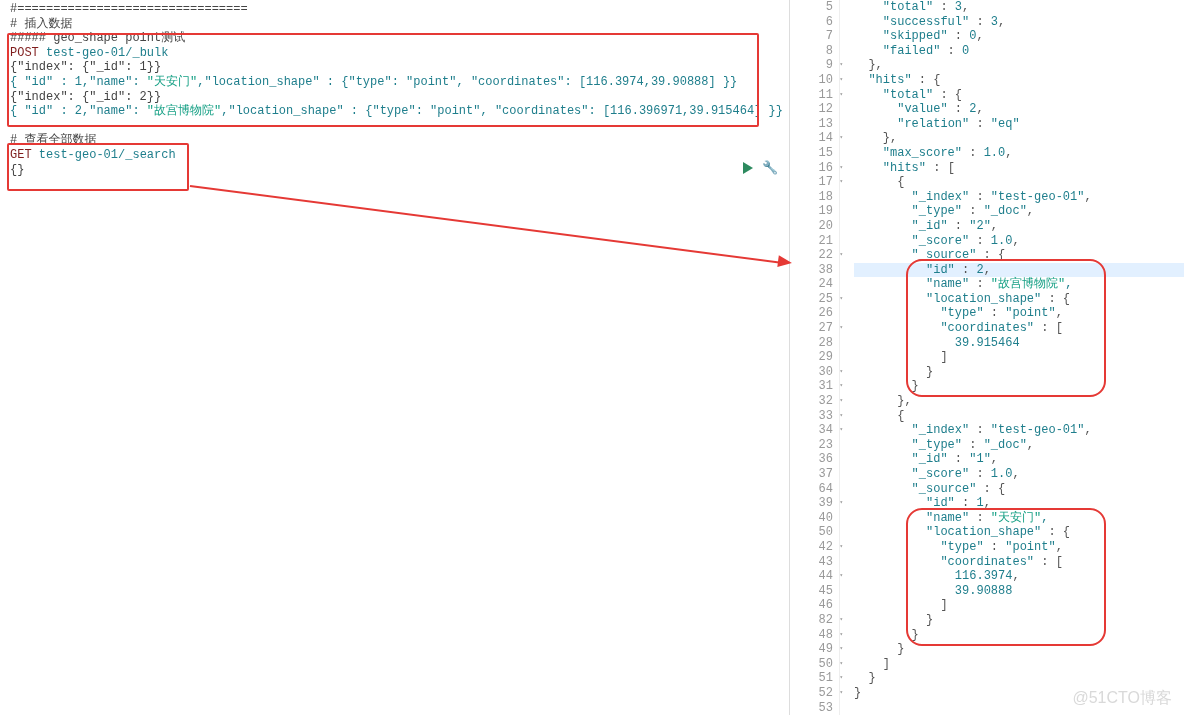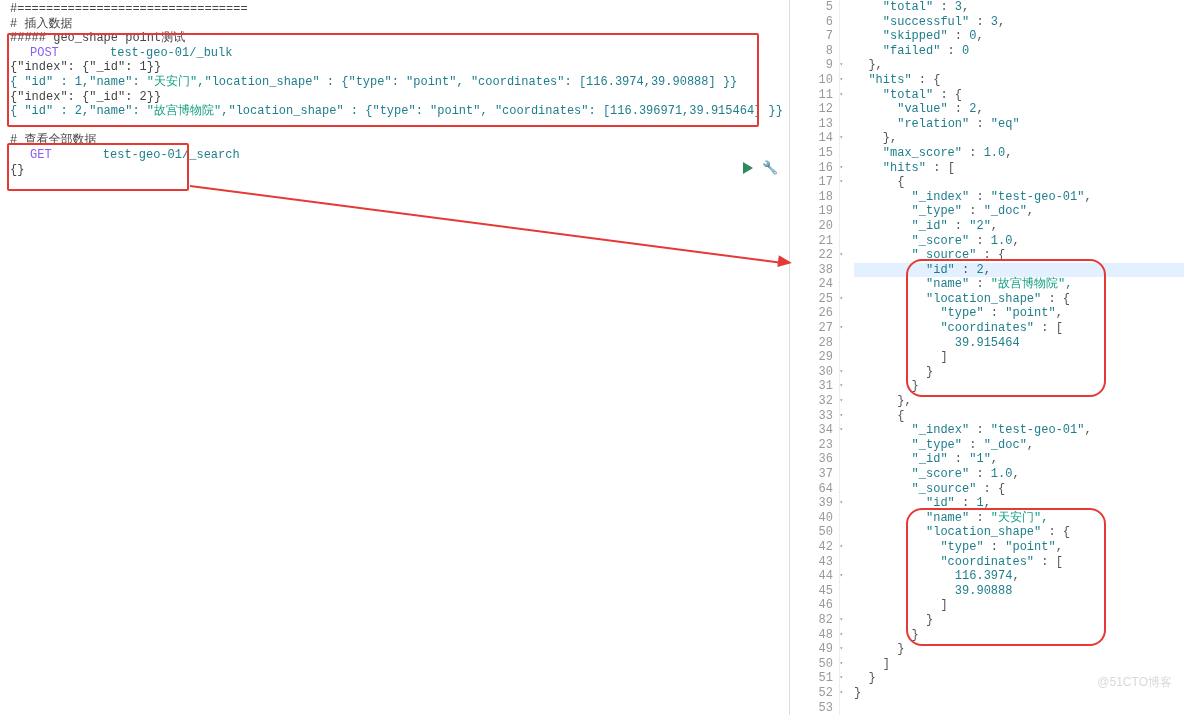--- a/index.html
+++ b/index.html
@@ -40,22 +40,22 @@
 }
 .code-col { flex: 1; padding-left: 14px; position: relative; }
 .code-line {
   height: 14.6px;
   line-height: 14.6px;
   white-space: pre;
   color: #555;
   position: relative;
 }
 .code-line.hl { background: #e2f0ff; }
-.kw-post, .kw-get { color: #8b5cf6; margin-left: 20px; }
-.kw-url { color: #1e7e8c; margin-left: 44px; }
+.kw-post, .kw-get { color: #7f1d1d; }
+.kw-url { color: #1e7e8c; }
 .str { color: #1e7e8c; }
 .num { color: #1e7e8c; }
 .grn { color: #16a085; }
 .comm { color: #707078; }
 
 .left-code { padding: 2px 10px; }
 .left-code .code-line { color: #444; }
 
 .redbox {
   position: absolute;
@@ -99,23 +99,23 @@
   cursor: pointer;
 }
 .wrench-icon {
   font-size: 13px;
   color: #555;
   cursor: pointer;
 }
 .watermark {
   position: absolute;
   right: 12px;
-  bottom: 24px;
+  bottom: 6px;
   color: #d9d9d9;
-  font-size: 12px;
+  font-size: 16px;
   font-family: Arial, sans-serif;
 }
 </style>
 </head>
 <body>
 
 <div class="container">
 
   <div class="left-pane">
     <div class="left-code">

